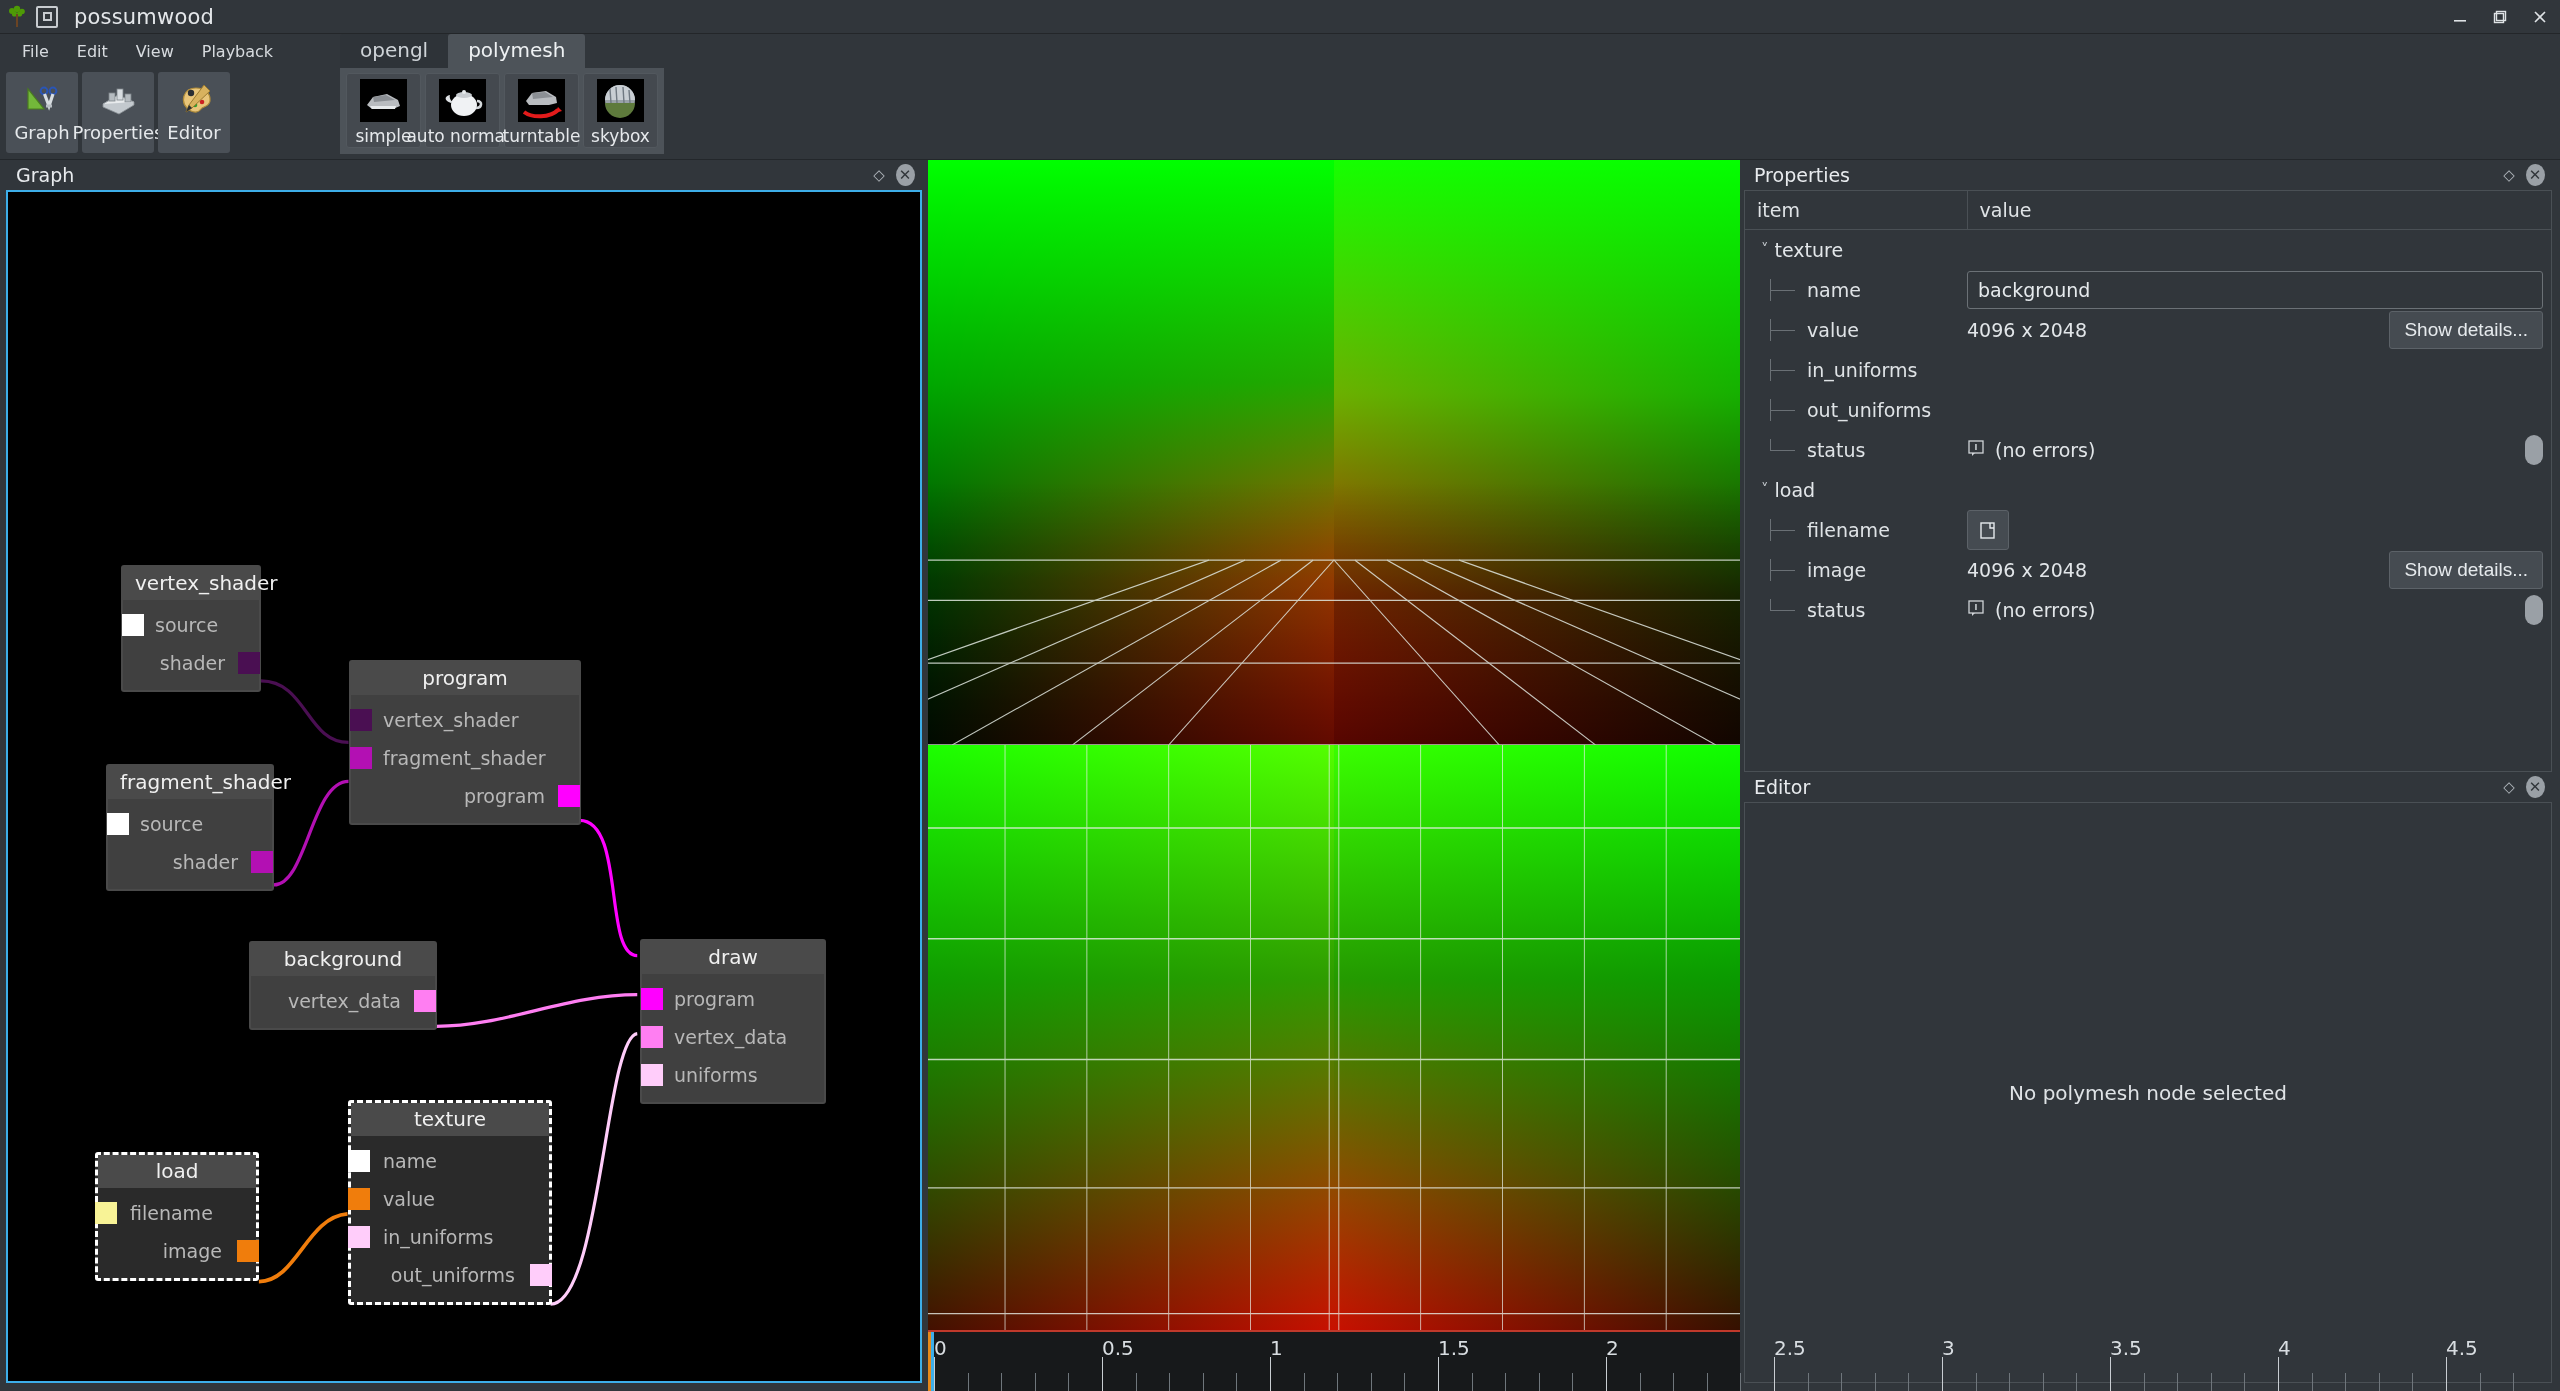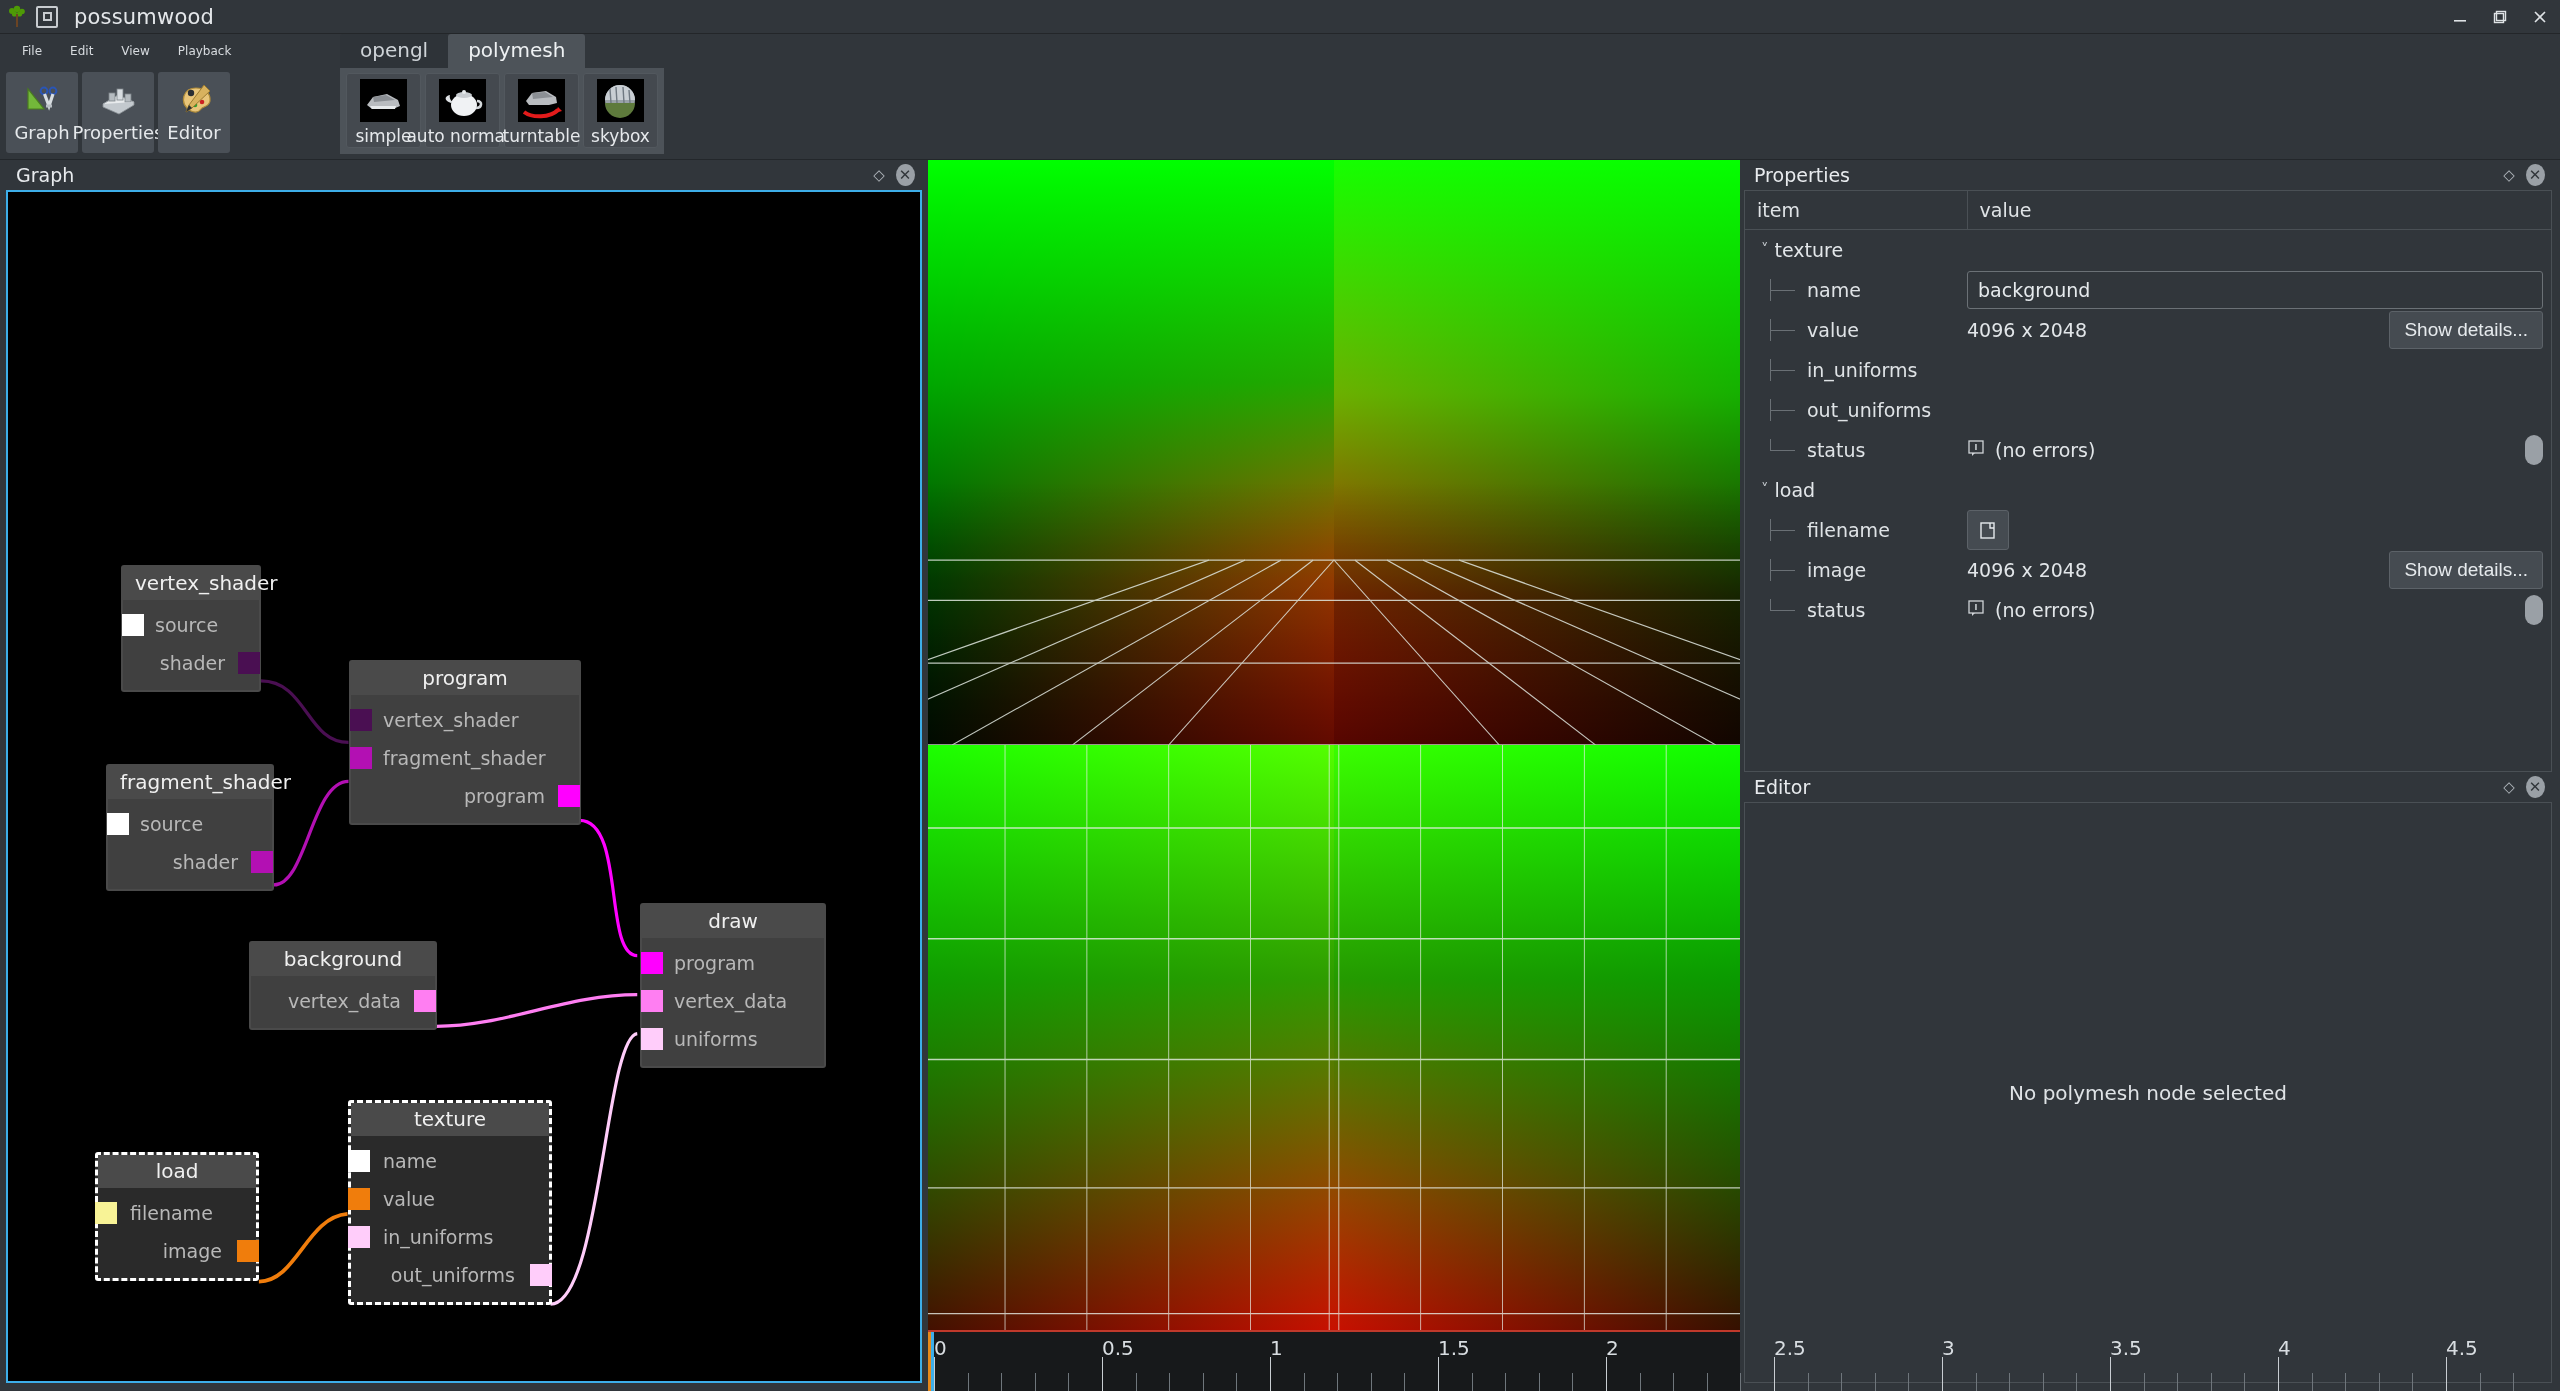--- a/index.html
+++ b/index.html
@@ -32,21 +32,21 @@
             color:#dfe3e6; font-size: 17px; }
   .tb-btn svg { display:block; }
 
   
   .menurow {
     height: 34px; display: flex; align-items: stretch;
     background: #31363b; flex: 0 0 34px; position: relative;
   }
   .menu { display:flex; align-items:center; padding-left: 8px; }
   .menu-item {
-    color: #d7dbdf; font-size: 12px; padding: 3px 14px; border-radius: 2px;
+    color: #d7dbdf; font-size: 16px; padding: 3px 14px; border-radius: 2px;
   }
   .tabstrip {
     position: absolute; left: 340px; bottom: 0; display: flex; align-items: flex-end; height: 34px;
   }
   .tab {
     font-size: 20px; padding: 5px 20px 6px 20px; color: #cfd4d8;
     background: #2e3338; border-top-left-radius: 3px; border-top-right-radius: 3px;
     line-height: 1.15;
   }
   .tab.active { background: #4d5359; color: #eef1f3; }
@@ -419,21 +419,21 @@
       <div class="node" style="left:241px; top:749px; width:188px;">
         <div class="node-title">background</div>
         <div class="node-body">
           <div class="port-row out">
             <span class="port-label">vertex_data</span>
             <span class="port right" style="background:#ff7ef2;"></span>
           </div>
         </div>
       </div>
 
-      <div class="node" style="left:632px; top:711px; width:186px;">
+      <div class="node" style="left:632px; top:747px; width:186px;">
         <div class="node-title">draw</div>
         <div class="node-body">
           <div class="port-row in">
             <span class="port left" style="background:#ff00ff;"></span>
             <span class="port-label">program</span>
           </div>
           <div class="port-row in">
             <span class="port left" style="background:#ff7ef2;"></span>
             <span class="port-label">vertex_data</span>
           </div>

